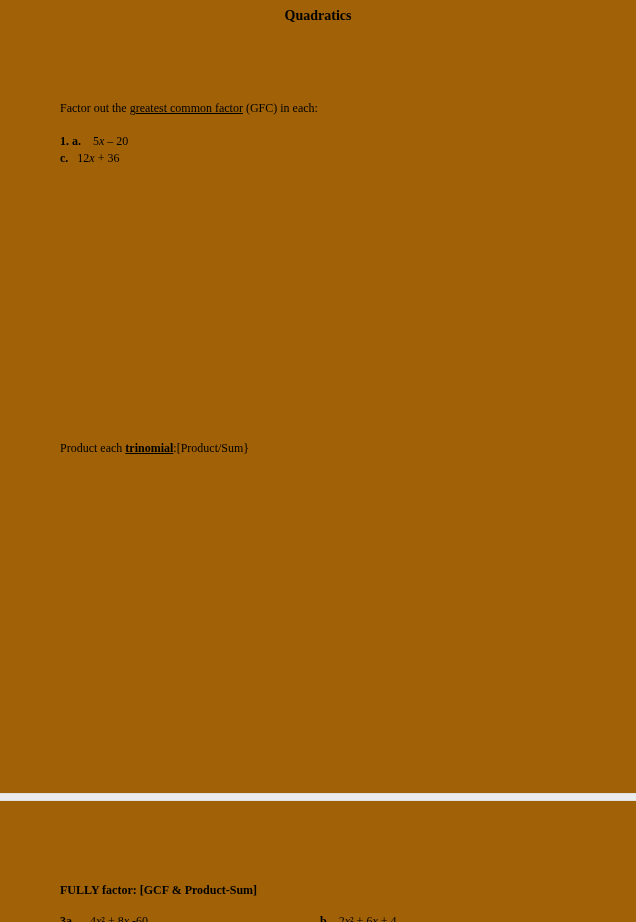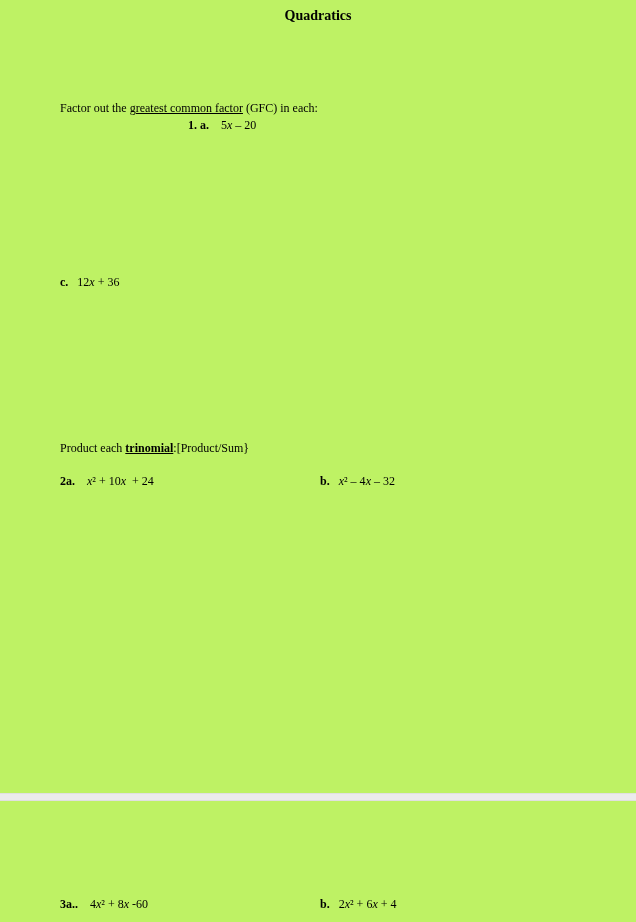--- a/index.html
+++ b/index.html
@@ -6,21 +6,21 @@
     margin: 0;
     padding: 0;
     background: #fff;
     font-family: "Times New Roman", Times, serif;
     color: #000;
   }
   .page {
     width: 636px;
     min-height: 922px;
     position: relative;
-    background: #bef264;
+    background: #a16207;
     box-sizing: border-box;
   }
   .title {
     position: absolute;
     top: 8px;
     left: 0;
     width: 100%;
     text-align: center;
     font-size: 14px;
     font-weight: 700;
@@ -67,59 +67,48 @@
 
 <div class="page">
 
   <div class="title">Quadratics</div>
 
   <div class="body-block section2-start">
     <div>
       <span>Factor out the </span><span class="ul">greatest common factor</span><span> (GFC) in each:</span>
     </div>
 
-    <div class="row" style="justify-content:center;">
+    <div class="row" style="margin-top:16px;">
       <div class="col-left">
         <span class="b">1. a.</span>
         <span>&nbsp;&nbsp;</span>
         <span>5<span class="italic">x</span> – 20</span>
       </div>
     </div>
 
-    <div class="row" style="margin-top:140px;">
+    <div class="row" style="">
       <div class="col-left">
         <span class="b">c.</span>
         <span>&nbsp;</span>
         <span>12<span class="italic">x</span> + 36</span>
       </div>
     </div>
   </div>
 
   <div class="body-block section3-start">
     <div>
       <span>Product each </span><span class="ul b">trinomial</span><span>:[Product/Sum}</span>
     </div>
 
-    <div class="row" style="margin-top:16px;">
-      <div class="col-left">
-        <span class="b">2a.</span>
-        <span>&nbsp;&nbsp;</span>
-        <span><span class="italic">x</span>² + 10<span class="italic">x</span>&nbsp;&nbsp;+ 24</span>
-      </div>
-      <div class="col-right">
-        <span class="b">b.</span>
-        <span>&nbsp;</span>
-        <span><span class="italic">x</span>² – 4<span class="italic">x</span> – 32</span>
-      </div>
-    </div>
   </div>
 
   <div class="page-break"></div>
 
   <div class="body-block section4-start">
+    <div class="b">FULLY factor:  [GCF &amp; Product-Sum]</div>
 
     <div class="row" style="margin-top:14px;">
       <div class="col-left">
         <span class="b">3a..</span>
         <span>&nbsp;&nbsp;</span>
         <span>4<span class="italic">x</span>² + 8<span class="italic">x</span> -60</span>
       </div>
       <div class="col-right">
         <span class="b">b.</span>
         <span>&nbsp;</span>

